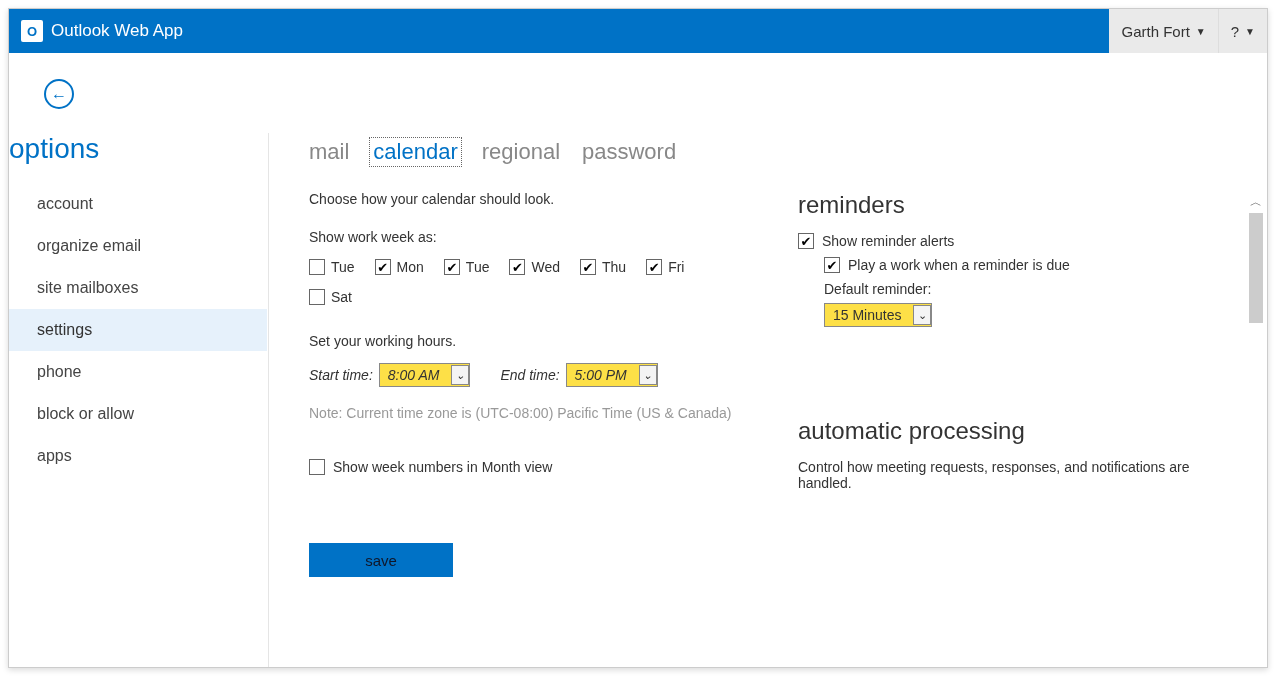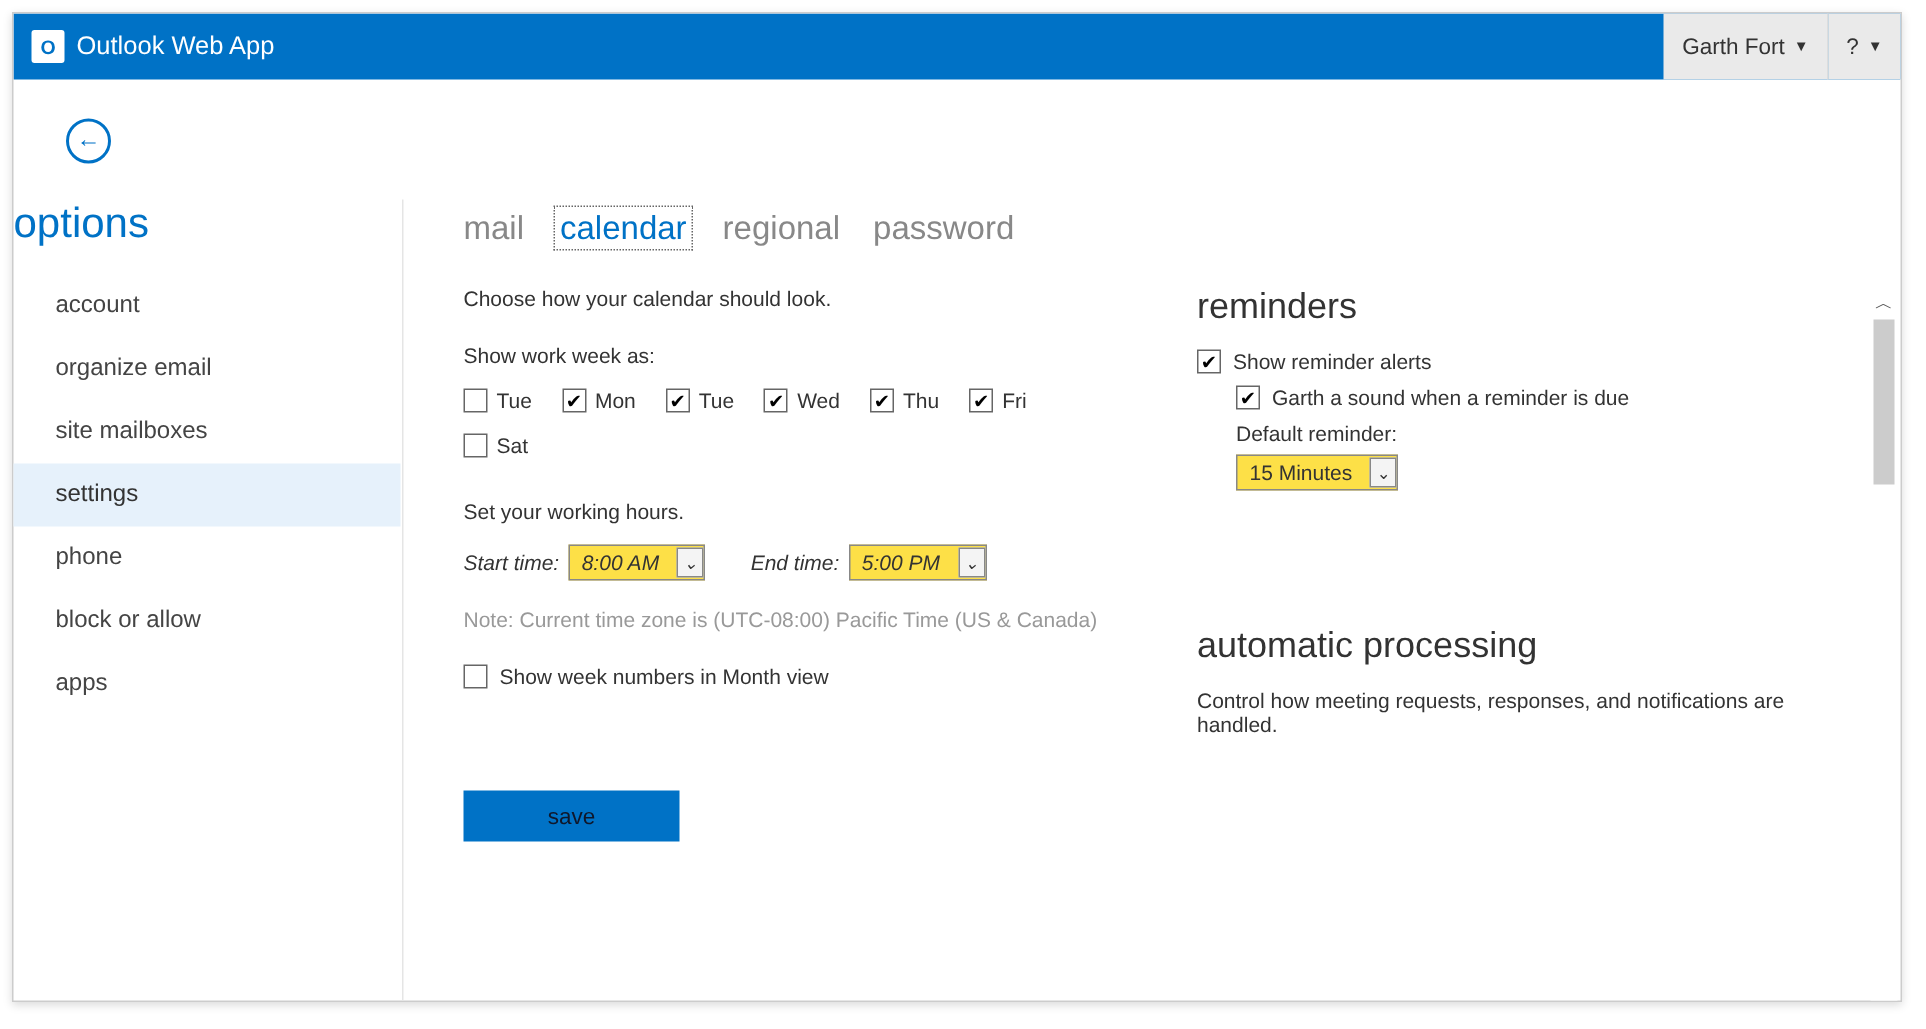--- a/index.html
+++ b/index.html
@@ -215,21 +215,21 @@
     display: flex;
     align-items: center;
     justify-content: center;
     font-size: 11px;
     margin: -3px -4px -3px 4px;
     background: #f4f4f4;
   }
   .note {
     color: #999;
     font-size: 14px;
-    margin-bottom: 22px;
+    margin-bottom: 38px;
   }
   .checkrow {
     display: flex;
     align-items: center;
     gap: 8px;
     font-size: 14px;
     margin-bottom: 8px;
   }
   .indent { margin-left: 26px; }
   .def-rem {
@@ -398,21 +398,21 @@
 
         <div class="col">
           <div class="section-title">reminders</div>
 
           <div class="checkrow">
             <span class="cbox checked"></span>
             <span>Show reminder alerts</span>
           </div>
           <div class="checkrow indent">
             <span class="cbox checked"></span>
-            <span>Garth a sound when a reminder is due</span>
+            <span>Play a work when a reminder is due</span>
           </div>
           <div class="def-rem">
             <span>Default reminder:</span>
             <span class="select">
               <span>15 Minutes</span>
               <span class="chev">⌄</span>
             </span>
           </div>
 
           <div style="height:90px;"></div>

